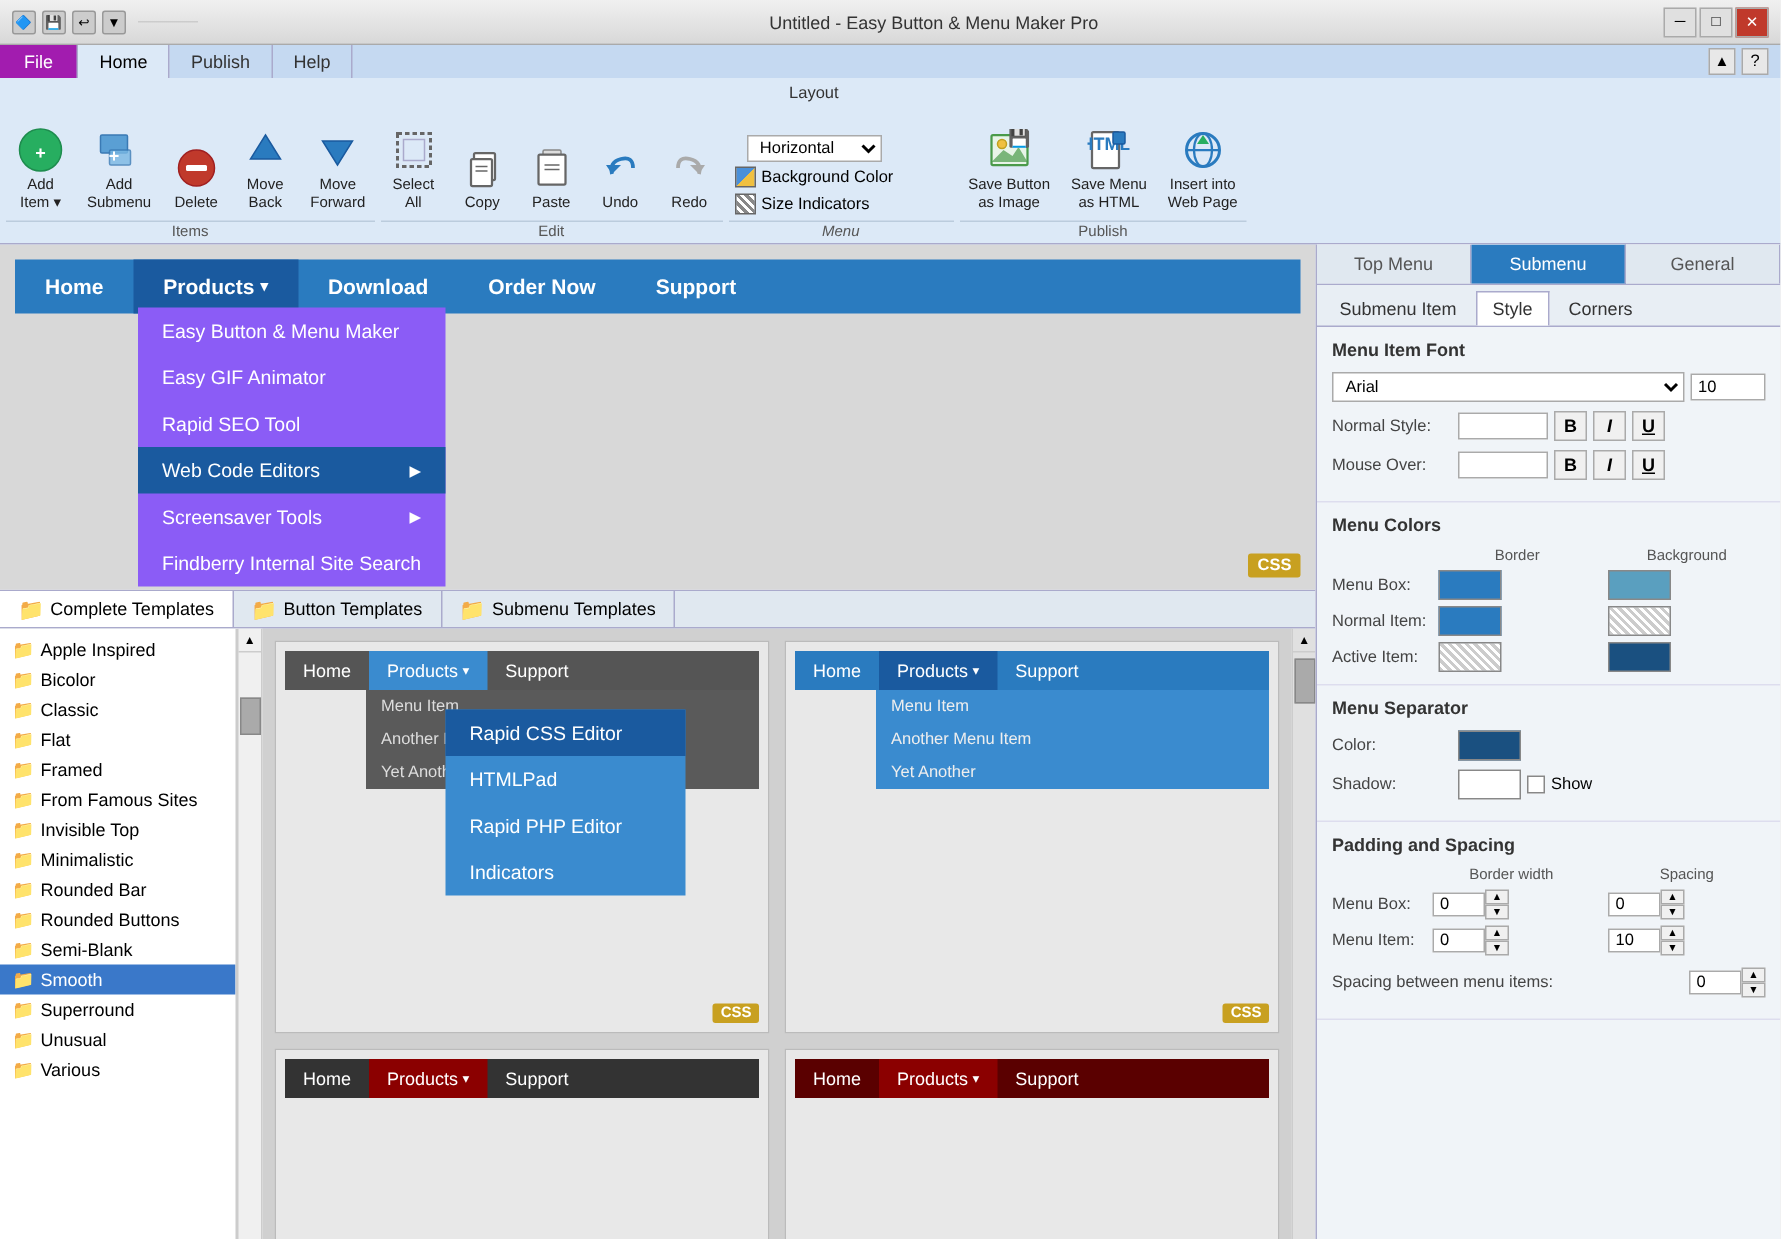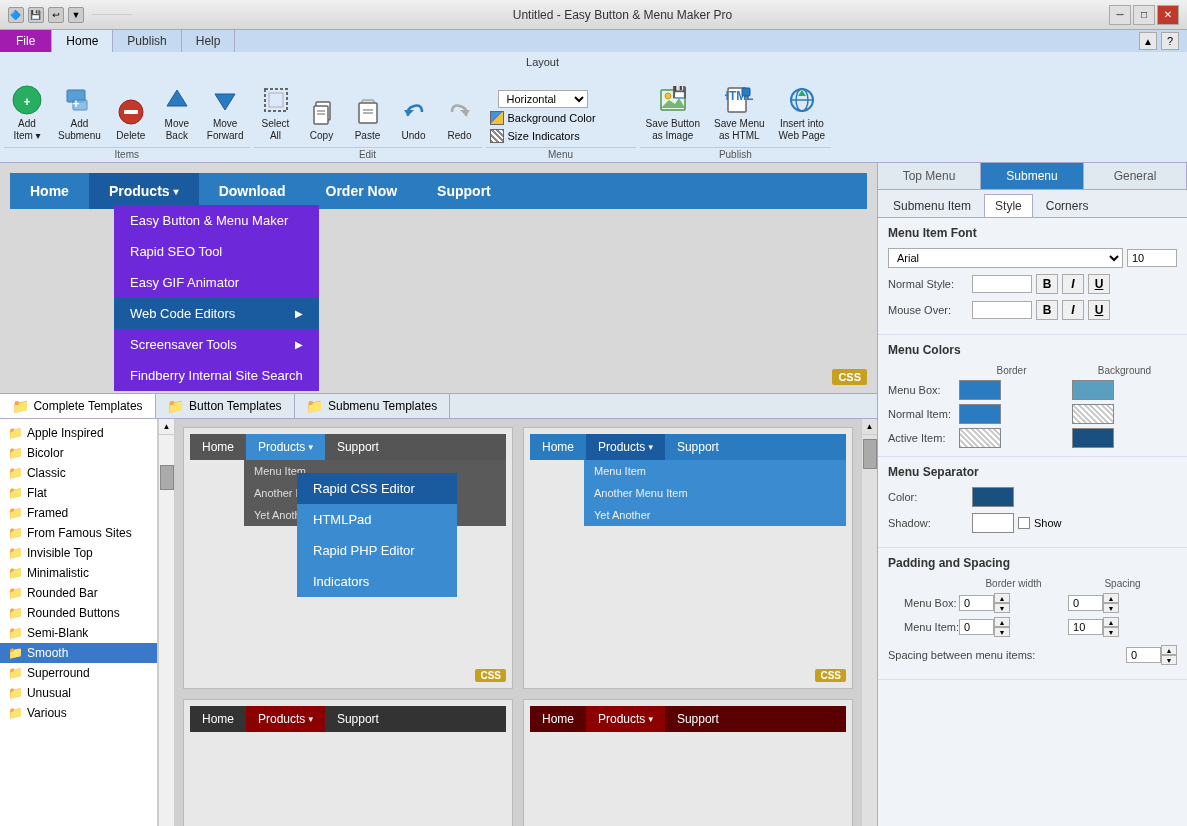--- a/index.html
+++ b/index.html
@@ -42,21 +42,21 @@
     
     .canvas-area { flex: 1; display: flex; flex-direction: column; overflow: hidden; }
 
     
     .menu-preview-area { background: #e8e8e8; padding: 10px; position: relative; }
     .menu-bar { display: flex; background: #2a7bbf; }
     .menu-bar-item { padding: 10px 20px; color: white; font-size: 14px; cursor: pointer; font-weight: bold; }
     .menu-bar-item.has-dropdown { display: flex; align-items: center; gap: 4px; background: #1a5a9f; }
     .dropdown-arrow { font-size: 10px; }
 
-    .dropdown-menu { position: absolute; top: 42px; left: 114px; background: #6d28d9; min-width: 200px; z-index: 10; }
+    .dropdown-menu { position: absolute; top: 42px; left: 92px; background: #8b5cf6; min-width: 200px; z-index: 10; }
     .dropdown-item { padding: 8px 16px; color: white; cursor: pointer; font-size: 13px; display: flex; align-items: center; justify-content: space-between; }
     .dropdown-item.active { background: #1a5a9f; }
     .dropdown-arrow-right { font-size: 10px; }
 
     .submenu { position: absolute; left: 297px; top: 310px; background: #3a8bcf; min-width: 160px; z-index: 11; }
     .submenu-item { padding: 8px 16px; color: white; cursor: pointer; font-size: 13px; }
     .submenu-item.active { background: #1a5a9f; }
 
     .css-badge { position: absolute; right: 10px; bottom: 8px; background: #c8a020; color: white; padding: 2px 6px; font-size: 11px; font-weight: bold; border-radius: 2px; }
 
@@ -252,21 +252,21 @@
         </div>
         <div class="color-indicator">
           <div style="width:14px;height:14px;background:linear-gradient(135deg,#4a90d9 50%,#f0c040 50%);border:1px solid #666;"></div>
           <span style="font-size:11px;">Background Color</span>
         </div>
         <div class="color-indicator">
           <div style="width:14px;height:14px;background:repeating-linear-gradient(45deg,#888 0px,#888 2px,white 2px,white 4px);border:1px solid #666;"></div>
           <span style="font-size:11px;">Size Indicators</span>
         </div>
       </div>
-      <div style="position:absolute;bottom:0;left:0;right:0;text-align:center;font-size:10px;color:#555;border-top:1px solid #bcd;padding-top:1px;">Menu</div>
+      <div style="position:absolute;bottom:0;left:0;right:0;text-align:center;font-size:10px;color:#555;border-top:1px solid #bcd;padding-top:1px;font-style:italic;">Menu</div>
     </div>
 
     <div class="ribbon-group-wrapper">
       <div style="display:flex;gap:2px;align-items:flex-end;">
         <div class="ribbon-btn" style="min-width:50px;">
           <div class="ribbon-btn-icon">
             <svg width="28" height="28" viewBox="0 0 28 28">
               <rect x="2" y="4" width="24" height="20" rx="1" fill="#e8f4e8" stroke="#4a9a4a" stroke-width="1.5"></rect>
               <circle cx="9" cy="10" r="3" fill="#f0c040" stroke="#c0a020" stroke-width="1"></circle>
               <polygon points="2,22 10,14 16,18 20,12 26,22" fill="#4a9a4a" opacity="0.7"></polygon>
@@ -315,22 +315,22 @@
         <div class="menu-bar-item has-dropdown">
           Products <span class="dropdown-arrow">▾</span>
         </div>
         <div class="menu-bar-item">Download</div>
         <div class="menu-bar-item">Order Now</div>
         <div class="menu-bar-item">Support</div>
       </div>
 
       <div class="dropdown-menu">
         <div class="dropdown-item">Easy Button &amp; Menu Maker</div>
+        <div class="dropdown-item">Easy GIF Animator</div>
         <div class="dropdown-item">Rapid SEO Tool</div>
-        <div class="dropdown-item">Easy GIF Animator</div>
         <div class="dropdown-item active">
           Web Code Editors <span class="dropdown-arrow-right">▶</span>
         </div>
         <div class="dropdown-item">
           Screensaver Tools <span class="dropdown-arrow-right">▶</span>
         </div>
         <div class="dropdown-item">Findberry Internal Site Search</div>
       </div>
 
       <div class="submenu">
@@ -533,21 +533,21 @@
         <div style="width:42px;height:20px;background:white;border:1px solid #888;cursor:pointer;"></div>
         <div class="checkbox-group">
           <div class="checkbox"></div>
           <span style="font-size:11px;">Show</span>
         </div>
       </div>
     </div>
 
     <div class="panel-section">
       <div class="panel-section-title">Padding and Spacing</div>
-      <div style="display:grid;grid-template-columns:auto 1fr 1fr;gap:4px 0;align-items:center;margin-left:16px;">
+      <div style="display:grid;grid-template-columns:auto 1fr 1fr;gap:4px 12px;align-items:center;">
         <div></div>
         <div style="font-size:10px;color:#555;text-align:center;">Border width</div>
         <div style="font-size:10px;color:#555;text-align:center;">Spacing</div>
 
         <div style="font-size:11px;color:#444;">Menu Box:</div>
         <div style="display:flex;align-items:center;">
           <input type="text" value="0" style="width: 35px; border: 1px solid rgb(170, 170, 170); padding: 1px 4px; font-size: 11px;">
           <div style="display:flex;flex-direction:column;">
             <button style="width:16px;height:10px;border:1px solid #aaa;background:#f0f0f0;cursor:pointer;font-size:7px;padding:0;">▲</button>
             <button style="width:16px;height:10px;border:1px solid #aaa;background:#f0f0f0;cursor:pointer;font-size:7px;padding:0;">▼</button>

